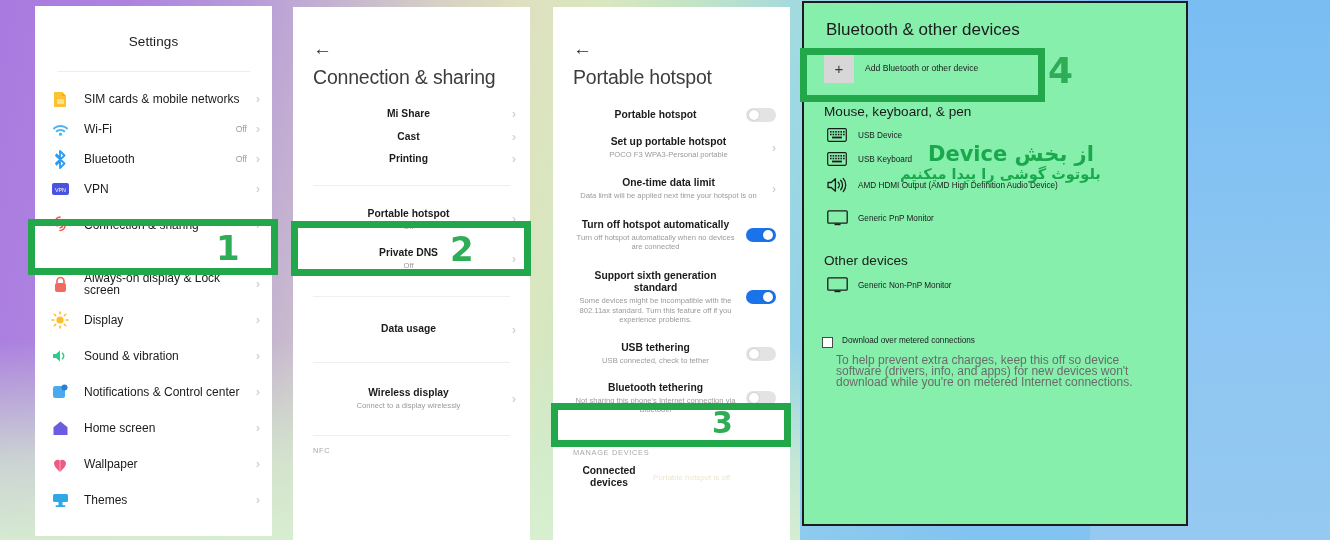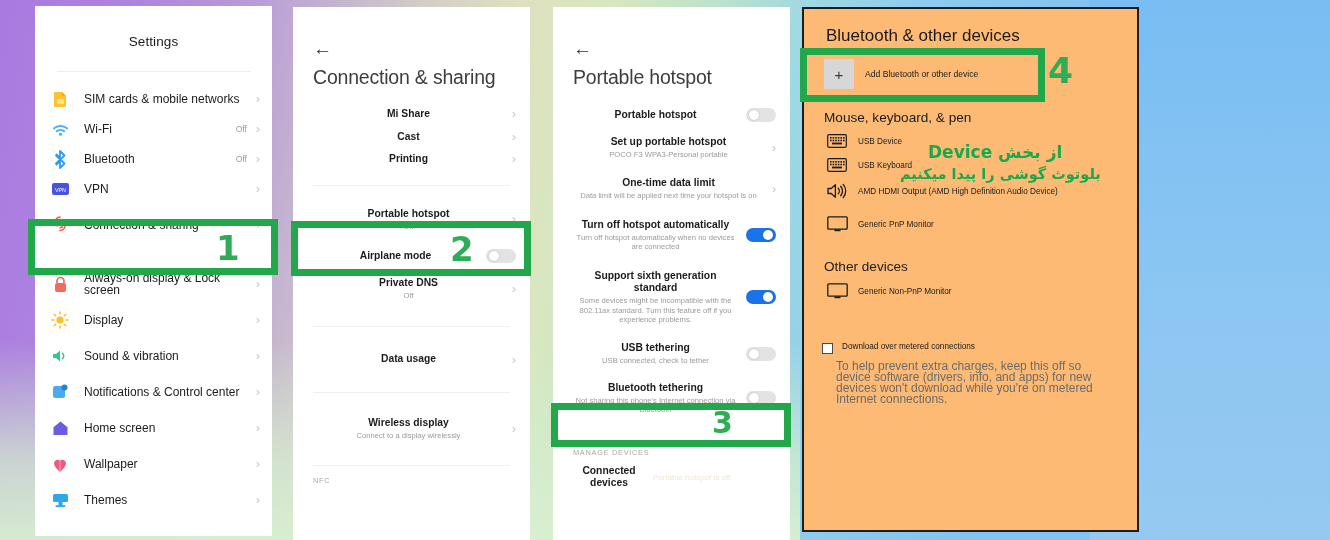--- a/index.html
+++ b/index.html
@@ -34,22 +34,22 @@
   
   .panel {
     position: absolute;
     background: #ffffff;
     overflow: hidden;
   }
   #panel1 { left: 35px;  top: 6px;  width: 237px; height: 530px; }
   #panel2 { left: 293px; top: 7px;  width: 237px; height: 533px; }
   #panel3 { left: 553px; top: 7px;  width: 237px; height: 533px; }
   #panel4 {
-    left: 802px; top: 7px; width: 337px; height: 525px;
-    border: 2px solid #1d1d1d; background: #fdba74;
+    left: 802px; top: 1px; width: 386px; height: 525px;
+    border: 2px solid #1d1d1d; background: #86efac;
   }
 
   
   .p-title-center {
     text-align: center; font-size: 13.5px; color: #1a1a1a;
     padding-top: 28px; letter-spacing: .1px;
   }
   .thin-sep { height: 1px; background: #ededed; margin: 22px 22px 0 22px; }
   .srow {
     display: flex; align-items: center; height: 30px;
@@ -141,21 +141,21 @@
     font-size: 12px; color: #6b6b6b; line-height: 11px;
     padding: 7px 26px 0 32px;
   }
 
   
   .fa {
     position: absolute; color: #1aa84c; font-weight: bold;
     font-family: "DejaVu Sans", sans-serif; direction: rtl;
     z-index: 9; white-space: nowrap;
   }
-  #fa1 { left: 928px; top: 142px; font-size: 17px; }
+  #fa1 { left: 928px; top: 142px; font-size: 21px; }
   #fa2 { left: 900px; top: 166px; font-size: 14.5px; }
 </style>
 </head>
 <body>
 
 <div class="bg-blue-right"></div>
 <div class="bg-tint-bottom"></div>
 
 <div class="panel" id="panel1">
   <div class="p-title-center">Settings</div>
@@ -336,28 +336,20 @@
   <div class="rowsep" style="margin-top:14px;margin-bottom:14px"></div>
 
   <div class="arow" style="padding-top:8px;padding-bottom:8px">
     <div class="atext">
       <div class="at1">Portable hotspot</div>
       <div class="at2">Off</div>
     </div>
     <span class="chev">›</span>
   </div>
 
-  <div class="arow" style="padding-top:10px;padding-bottom:6px">
-    <div class="atext">
-        <div class="at1">Airplane mode</div>
-      </div>
-    <span class="tgl">
-        <span class="knob"></span>
-      </span>
-  </div>
 
   <div class="arow" style="padding-top:8px">
     <div class="atext">
       <div class="at1">Private DNS</div>
       <div class="at2">Off</div>
     </div>
     <span class="chev">›</span>
   </div>
 
   <div class="rowsep" style="margin-top:17px;margin-bottom:17px"></div>

